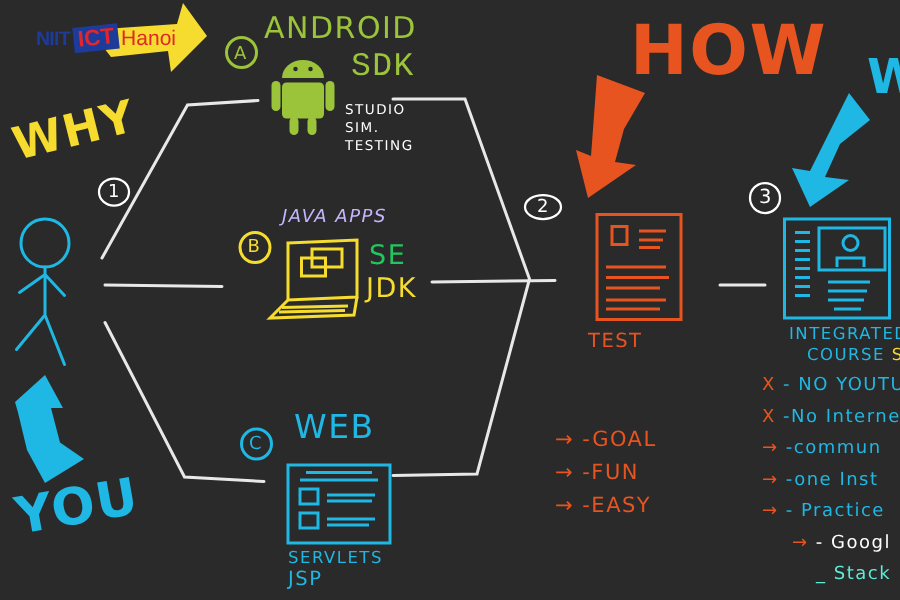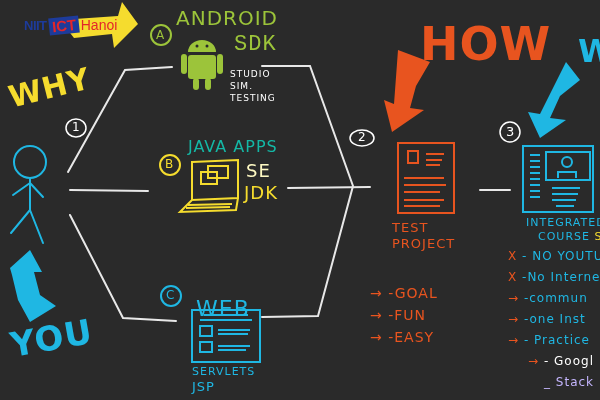--- a/index.html
+++ b/index.html
@@ -96,63 +96,62 @@
 </svg>
 
 <div class="abs logo">
   <span class="niit">NIIT</span>
   <span class="ict">ICT</span>
   <span class="hanoi">Hanoi</span>
 </div>
 
 <div class="abs hand" style="left:8px;top:70px;color:#f5dc2e;font-size:30px;font-weight:bold;transform:rotate(-14deg);">WHY</div>
 <div class="abs hand" style="left:10px;top:318px;color:#1fb7e3;font-size:34px;font-weight:bold;transform:rotate(-10deg);">YOU</div>
-<div class="abs hand" style="left:420px;top:6px;color:#e8541f;font-size:46px;font-weight:bold;margin-top:11px;">HOW</div>
+<div class="abs hand" style="left:420px;top:6px;color:#e8541f;font-size:46px;font-weight:bold;">HOW</div>
 <div class="abs hand" style="left:578px;top:32px;color:#1fb7e3;font-size:32px;font-weight:bold;">W</div>
 
 <div class="abs" style="left:72px;top:120px;color:#fff;font-size:12px;">1</div>
 <div class="abs" style="left:358px;top:130px;color:#fff;font-size:12px;">2</div>
 <div class="abs" style="left:506px;top:124px;color:#fff;font-size:13px;">3</div>
 
 <div class="abs" style="left:156px;top:28px;color:#9cc43a;font-size:12px;">A</div>
 <div class="abs hand" style="left:176px;top:6px;color:#9cc43a;font-size:20px;">ANDROID</div>
 <div class="abs hand" style="left:234px;top:32px;color:#9cc43a;font-size:22px;font-family:Liberation Mono, monospace;">SDK</div>
 <div class="abs hand" style="left:230px;top:68px;color:#fff;font-size:9px;line-height:12px;">
   <div>STUDIO</div>
   <div>SIM.</div>
   <div>TESTING</div>
 </div>
 
 <div class="abs" style="left:165px;top:157px;color:#f5dc2e;font-size:12px;">B</div>
-<div class="abs hand" style="left:188px;top:137px;color:#14b8a6;font-size:16px;">JAVA APPS</div>
-<div class="abs hand" style="left:246px;top:160px;color:#fef9c3;font-size:18px;">SE</div>
+<div class="abs hand" style="left:188px;top:137px;color:#c4b5fd;font-size:12px;font-style:italic;">JAVA APPS</div>
+<div class="abs hand" style="left:246px;top:160px;color:#22c55e;font-size:18px;">SE</div>
 <div class="abs hand" style="left:244px;top:182px;color:#f5dc2e;font-size:18px;">JDK</div>
 
 <div class="abs" style="left:166px;top:288px;color:#1fb7e3;font-size:12px;">C</div>
-<div class="abs hand" style="left:196px;top:296px;color:#1fb7e3;font-size:22px;">WEB</div>
+<div class="abs hand" style="left:196px;top:273px;color:#1fb7e3;font-size:22px;">WEB</div>
 <div class="abs hand" style="left:192px;top:364px;color:#1fb7e3;font-size:11px;line-height:15px;">
   <div>SERVLETS</div>
   <div style="font-size:13px;">JSP</div>
 </div>
 
 <div class="abs hand" style="left:392px;top:220px;color:#e8541f;font-size:13px;line-height:16px;">
   <div>TEST</div>
-  <div>PROJECT</div>
 </div>
 <div class="abs hand" style="left:370px;top:258px;color:#e8541f;font-size:14px;line-height:22px;margin-top:24px;">
   <div><span>→</span> <span>-GOAL</span></div>
   <div><span>→</span> <span>-FUN</span></div>
   <div><span>→</span> <span>-EASY</span></div>
 </div>
 
 <div class="abs hand" style="left:526px;top:216px;color:#1fb7e3;font-size:11px;line-height:14px;white-space:nowrap;">
   <div>INTEGRATED</div>
   <div style="padding-left:12px;"><span>COURSE</span> <span style="color:#f5dc2e">S</span></div>
 </div>
 <div class="abs hand" style="left:508px;top:246px;font-size:12px;line-height:21px;white-space:nowrap;">
   <div><span style="color:#e8541f">X</span> <span style="color:#1fb7e3">- NO YOUTUBE</span></div>
   <div><span style="color:#e8541f">X</span> <span style="color:#1fb7e3">-No Interne</span></div>
   <div><span style="color:#e8541f">→</span> <span style="color:#1fb7e3">-commun</span></div>
   <div><span style="color:#e8541f">→</span> <span style="color:#1fb7e3">-one Inst</span></div>
   <div><span style="color:#e8541f">→</span> <span style="color:#1fb7e3">- Practice</span></div>
   <div style="padding-left:20px;"><span style="color:#e8541f">→</span> <span style="color:#fff">- Googl</span></div>
-  <div style="padding-left:36px;"><span style="color:#c4b5fd">_ Stack</span></div>
+  <div style="padding-left:36px;"><span style="color:#5eead4">_ Stack</span></div>
 </div>
 
 </body></html>

